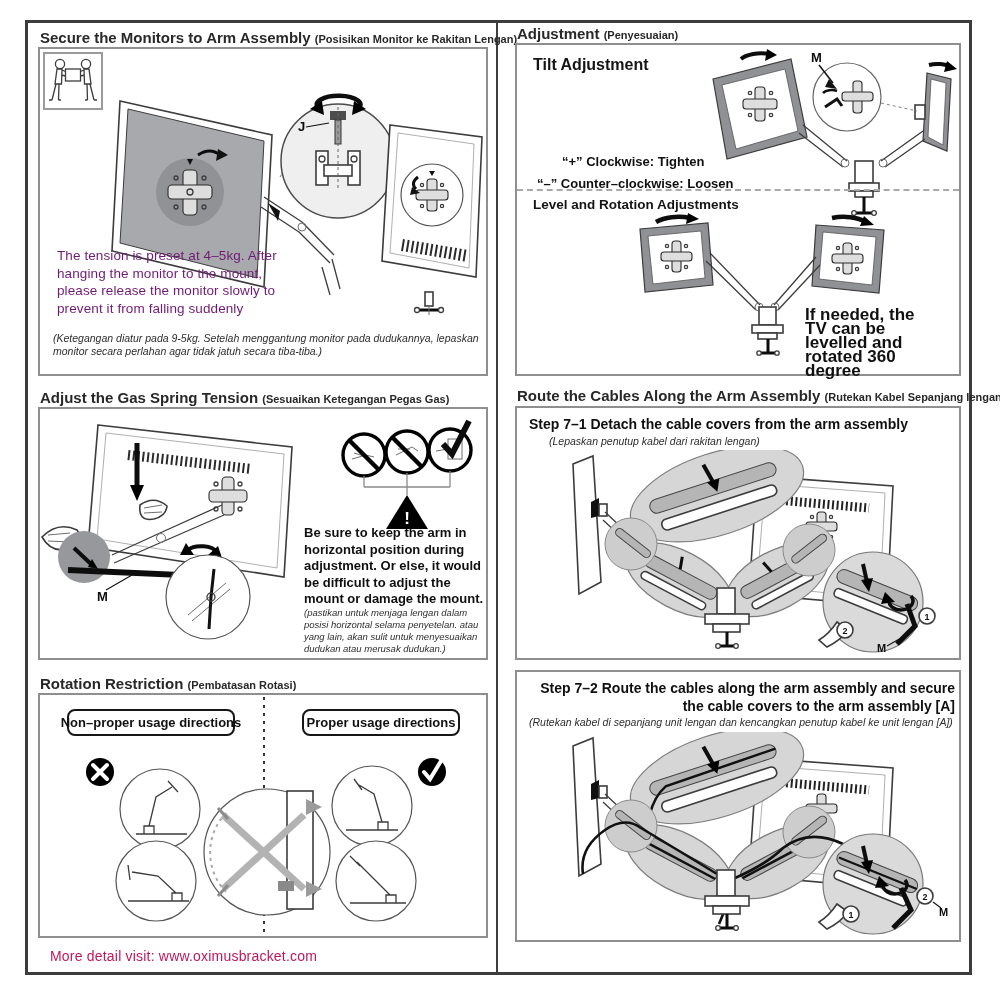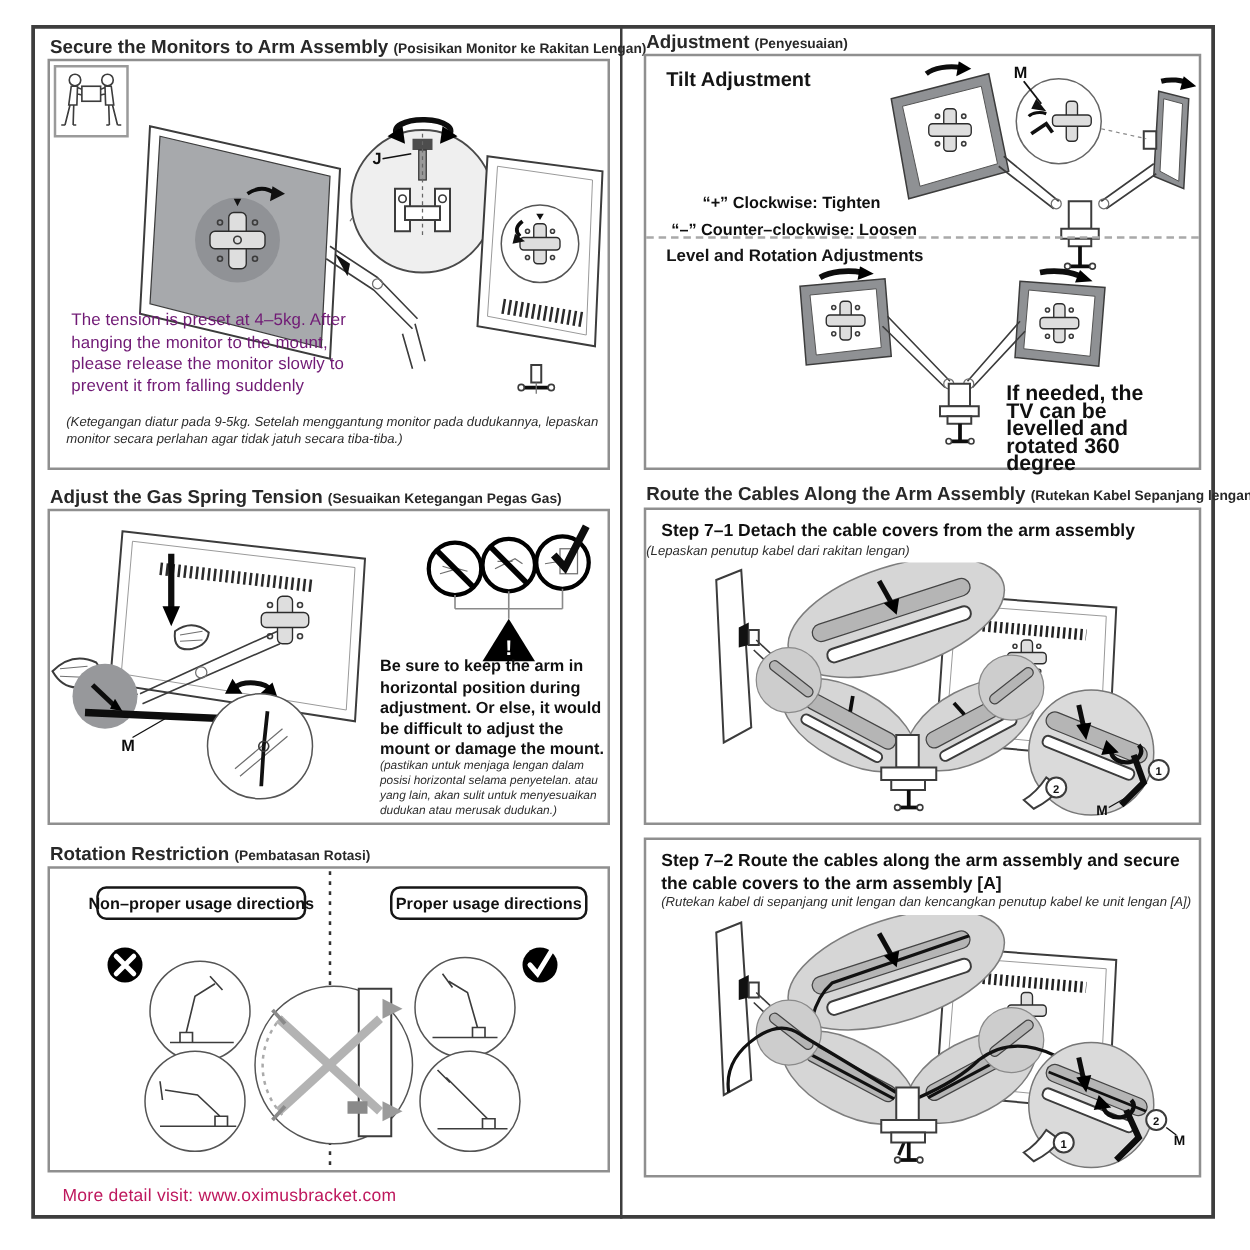--- a/index.html
+++ b/index.html
@@ -9,21 +9,21 @@
   .outer-border{left:25px;top:20px;width:947px;height:955px;border:3px solid #3d3d3d;box-sizing:border-box;}
   .col-divider{left:496px;top:20px;width:2px;height:955px;background:#3d3d3d;}
   .sec-title{font-size:15px;font-weight:bold;color:#282828;white-space:nowrap;}
   .sec-title .sub{font-size:11px;}
   .panel{border:2px solid #8f8f8f;box-sizing:border-box;background:#fff;}
   .body-text{font-size:13.5px;line-height:17.5px;color:#701a75;letter-spacing:.1px;}
   .body-bold{font-size:13px;font-weight:bold;line-height:16.5px;color:#101010;}
   .trans{font-size:10.5px;font-style:italic;line-height:13px;color:#2d2d2d;}
   .trans-sm{font-size:9.5px;font-style:italic;line-height:12px;color:#2d2d2d;}
   .pill{border:2px solid #161616;border-radius:8px;display:flex;align-items:center;justify-content:center;
-        font-size:13px;font-weight:bold;box-sizing:border-box;background:#fff;white-space:nowrap;margin-left:10px;}
+        font-size:13px;font-weight:bold;box-sizing:border-box;background:#fff;white-space:nowrap;}
   .step-title{font-size:14px;font-weight:bold;line-height:18px;color:#101010;}
   .tilt-h{font-size:16px;font-weight:bold;color:#151515;}
   .level-h{font-size:13.5px;font-weight:bold;color:#151515;}
   .note{font-size:17px;font-weight:bold;line-height:14px;color:#101010;}
   .footer{font-size:14px;color:#be185d;letter-spacing:.2px;}
   .dashed-h{border-top:2px dashed #a9a9a9;height:0;}
   svg{display:block;}
   svg text{font-family:"Liberation Sans",sans-serif;}
   .o{fill:#fff;stroke:#3c3c3c;stroke-width:1.6;}
   .thin{fill:none;stroke:#9a9a9a;stroke-width:.8;}
@@ -333,21 +333,21 @@
     <div class="abs note" style="left:288px;top:263px;width:128px;">If needed, the TV can be levelled and rotated 360 degree</div>
   </div>
 
   <div class="abs sec-title" style="left:517px;top:387px;">
     <span>Route the Cables Along the Arm Assembly</span>
     <span class="sub">(Rutekan Kabel Sepanjang lengan)</span>
   </div>
 
   <div class="abs panel" style="left:515px;top:406px;width:446px;height:254px;">
     <div class="abs step-title" style="left:12px;top:7px;width:424px;">Step 7–1 Detach the cable covers from the arm assembly</div>
-    <div class="abs trans" style="left:0;top:27px;width:420px;">(Lepaskan penutup kabel dari rakitan lengan)</div>
+    <div class="abs trans" style="left:32px;top:27px;width:420px;">(Lepaskan penutup kabel dari rakitan lengan)</div>
     <svg class="abs" style="left:4px;top:42px;" width="438" height="206" viewBox="0 0 438 206">
 
       <polygon points="52,14 72,6 80,132 58,144" class="o" stroke-width="1.4"></polygon>
       <polygon points="70,52 78,48 78,66 70,68" fill="#111"></polygon>
       <rect x="78" y="54" width="8" height="12" class="o" stroke-width="1"></rect>
 
       <polygon points="236,26 372,36 366,156 228,144" class="o" stroke-width="1.4"></polygon>
       <polygon points="244,34 364,43 359,148 236,136" class="thin"></polygon>
       <line x1="256" y1="50" x2="348" y2="58" stroke="#222" stroke-width="9" stroke-dasharray="2,2.6"></line>
       <g class="vesa">
@@ -411,21 +411,21 @@
       <circle cx="324" cy="180" r="8" class="o" stroke-width="1.2"></circle>
       <text x="324" y="184" text-anchor="middle" font-size="9" font-weight="bold" fill="#111">2</text>
       <circle cx="406" cy="166" r="8" class="o" stroke-width="1.2"></circle>
       <text x="406" y="170" text-anchor="middle" font-size="9" font-weight="bold" fill="#111">1</text>
       <text x="356" y="202" font-size="11" font-weight="bold" fill="#0d0d0d">M</text>
       <line x1="366" y1="196" x2="380" y2="188" stroke="#111" stroke-width="1.1"></line>
     </svg>
   </div>
 
   <div class="abs panel" style="left:515px;top:670px;width:446px;height:272px;">
-    <div class="abs step-title" style="left:12px;top:7px;width:426px;">Step 7–2 Route the cables along the arm assembly and secure the cable covers to the arm assembly [A]</div>
+    <div class="abs step-title" style="left:12px;top:7px;width:426px;text-align:right;">Step 7–2 Route the cables along the arm assembly and secure the cable covers to the arm assembly [A]</div>
     <div class="abs trans" style="left:12px;top:44px;width:426px;">(Rutekan kabel di sepanjang unit lengan dan kencangkan penutup kabel ke unit lengan [A])</div>
     <svg class="abs" style="left:4px;top:60px;" width="438" height="208" viewBox="0 0 438 208">
       <polygon points="52,14 72,6 80,132 58,144" class="o" stroke-width="1.4"></polygon>
       <polygon points="70,52 78,48 78,66 70,68" fill="#111"></polygon>
       <rect x="78" y="54" width="8" height="12" class="o" stroke-width="1"></rect>
       <polygon points="236,26 372,36 366,156 228,144" class="o" stroke-width="1.4"></polygon>
       <polygon points="244,34 364,43 359,148 236,136" class="thin"></polygon>
       <line x1="256" y1="50" x2="348" y2="58" stroke="#222" stroke-width="9" stroke-dasharray="2,2.6"></line>
       <g class="vesa">
           <rect x="296" y="62" width="9" height="30" rx="3"></rect>

